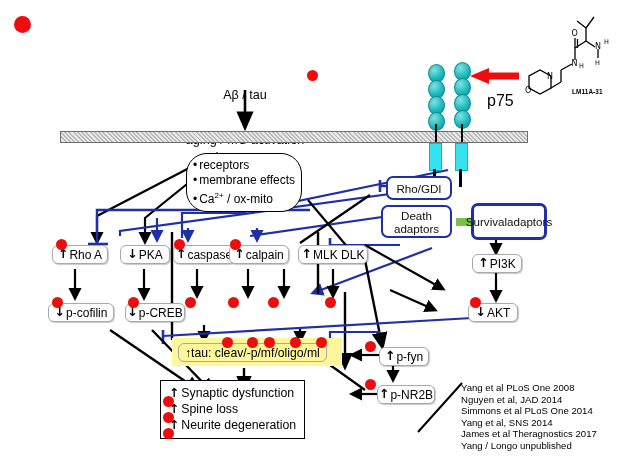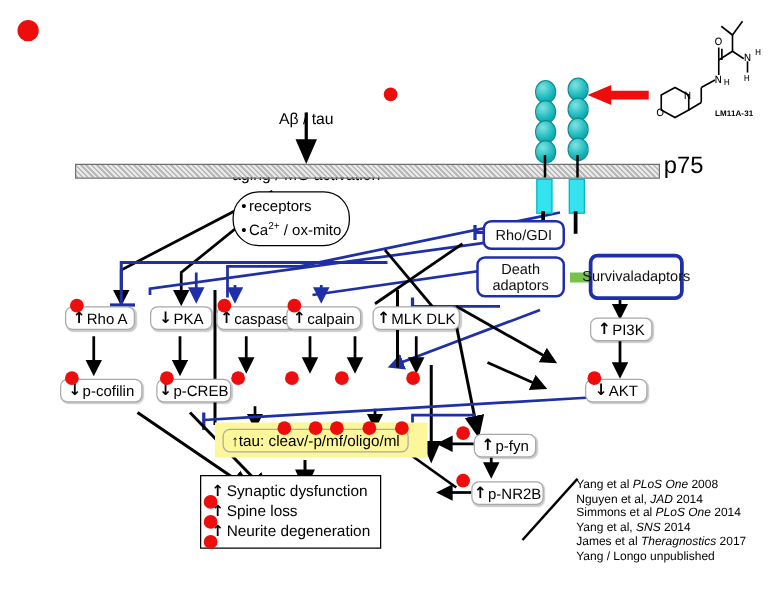--- a/index.html
+++ b/index.html
@@ -65,29 +65,29 @@
     background:
       repeating-linear-gradient(45deg,#b9b9b9 0 1.4px,#e9e9e9 1.4px 3px);
   }
 
   
   .recep-bead{position:absolute;width:15px;height:17px;border-radius:50%;
     background:radial-gradient(circle at 35% 30%,#7fe3e3,#16b5b9 60%,#0e9396);
     border:1px solid #0e8e91;}
   .recep-tm{position:absolute;width:11px;height:26px;background:#34e3ef;border:1px solid #0fb6c2;}
   .recep-stalk{position:absolute;width:2.5px;background:#000;}
-  #p75-label{left:487px;top:122px;font-size:19px;margin-left:44px;}
+  #p75-label{left:487px;top:92px;font-size:16px;}
 
   
   #chem{left:520px;top:8px;width:104px;height:92px;}
   #chem-name{position:absolute;left:572px;top:88px;font-size:6.4px;font-weight:bold;letter-spacing:.1px;}
 
   
   #refs{left:461px;top:382px;font-size:9.6px;line-height:11.6px;white-space:nowrap;}
-  #refs .it{font-style:italic;}
+  #refs .it{}
 </style>
 </head>
 <body>
 
 <div id="stage">
 
   <svg id="wires" viewBox="0 0 627 471">
     <defs>
       <marker id="ahK" markerWidth="7" markerHeight="7" refX="4.6" refY="3" orient="auto">
         <path d="M0,0 L6,3 L0,6 z" fill="#000"></path>
@@ -233,20 +233,21 @@
       <text x="84" y="36" font-size="6.5">H</text>
       <text x="75" y="57" font-size="6.5">H</text>
       <text x="27" y="71">N</text>
       <text x="5" y="85">O</text>
     </g>
   </svg>
   <div class="node" id="chem-name">LM11A-31</div>
 
   <div class="node sqbox" style="left:186px;top:153px;border-radius:21px;">
     <div><span class="bullet">•</span><span>receptors</span></div>
+    <div><span class="bullet">•</span><span>membrane effects</span></div>
     <div><span class="bullet">•</span><span>Ca</span><sup style="font-size:8px">2+</sup><span> / ox-mito</span></div>
   </div>
 
   <div class="node bluebox" style="left:386px;top:176px;width:66px;height:24px;">
     <span>Rho/GDI</span>
   </div>
 
   <div class="node bluebox" style="left:381px;top:205px;width:71px;height:33px;flex-direction:column;">
     <span>Death</span>
     <span>adaptors</span>

